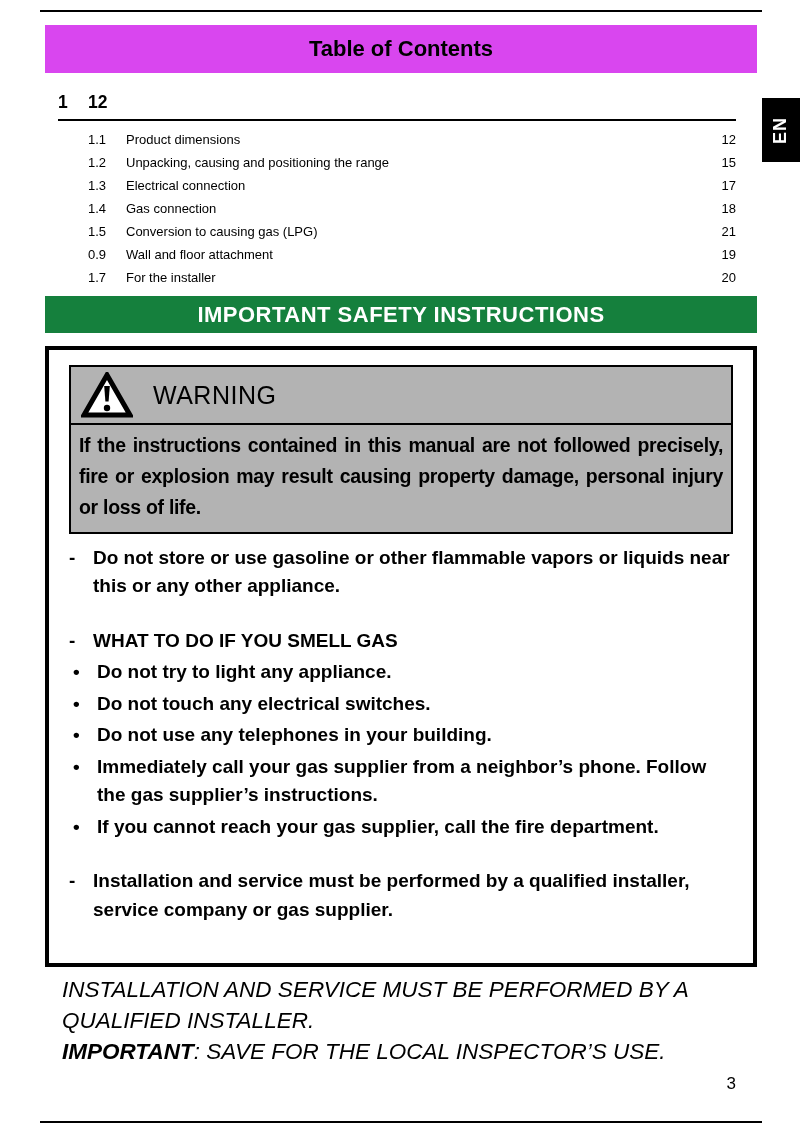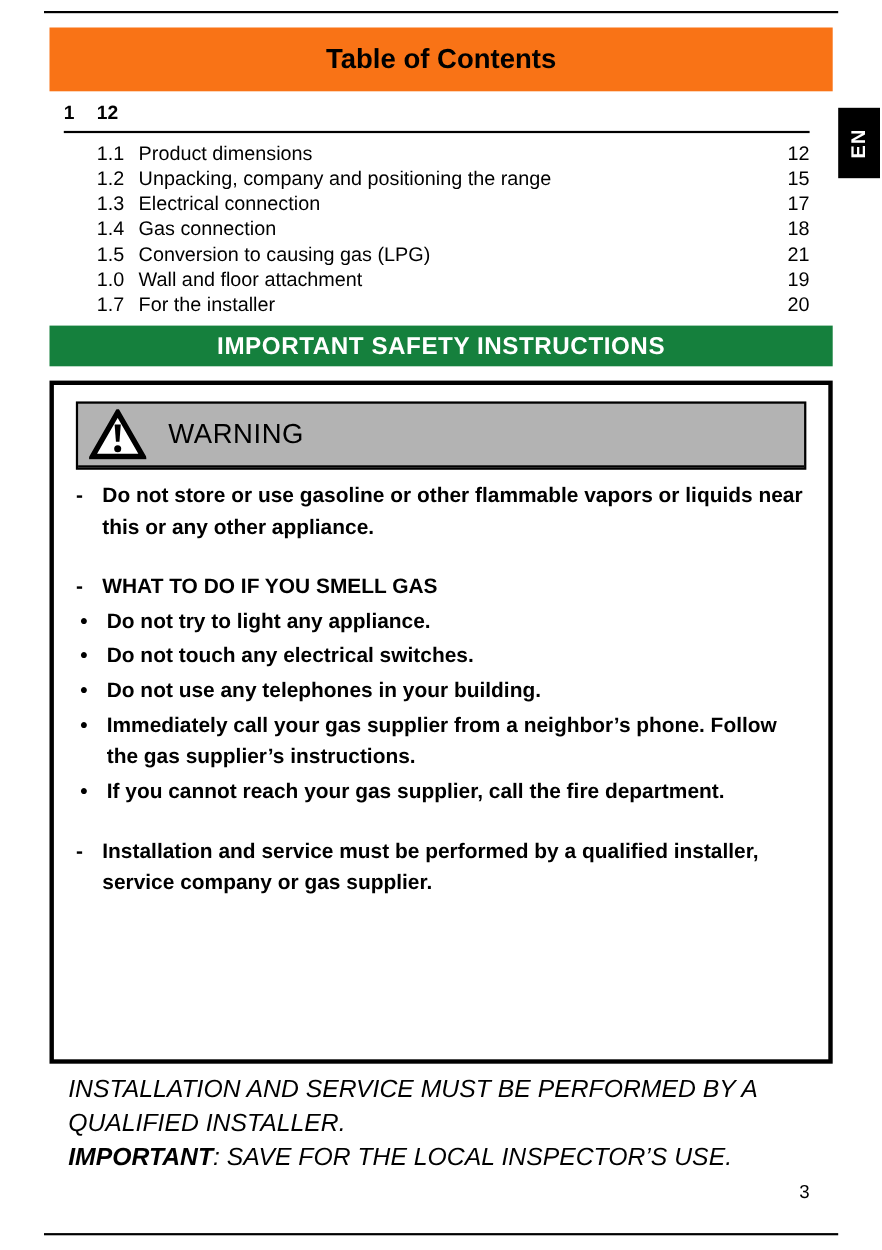--- a/index.html
+++ b/index.html
@@ -9,41 +9,41 @@
     background: #ffffff;
     color: #000;
     font-family: "Liberation Sans", sans-serif;
     overflow: hidden;
   }
   .rule { position: absolute; left: 40px; width: 722px; height: 2px; background: #000; }
   .top-rule { top: 10px; }
   .bottom-rule { top: 1121px; }
 
   .toc-title-bar {
-    position: absolute; left: 45px; top: 25px; width: 712px; height: 58px;
-    background: #f97316; display: flex; align-items: center; justify-content: center;
-    font-size: 25px; font-weight: bold;
+    position: absolute; left: 45px; top: 25px; width: 712px; height: 48px;
+    background: #d946ef; display: flex; align-items: center; justify-content: center;
+    font-size: 22px; font-weight: bold;
   }
 
   .en-tab {
     position: absolute; right: 2px; top: 98px; width: 38px; height: 64px;
     background: #000; display: flex; align-items: center; justify-content: center;
   }
   .en-tab-text { color: #fff; font-weight: bold; font-size: 18px; transform: rotate(-90deg); letter-spacing: 1px; }
 
   .toc { position: absolute; left: 58px; top: 92px; width: 678px; }
   .toc-chapter {
     display: flex; align-items: baseline; font-weight: bold; font-size: 17.5px;
     padding-bottom: 6px; border-bottom: 2px solid #000;
   }
   .toc-chapter .toc-num { width: 30px; flex: none; }
   .toc-label { flex: 1; }
   .toc-page { flex: none; text-align: right; }
   .toc-items { padding: 7px 0 9px 30px; border-bottom: 2px solid #000; }
-  .toc-item { display: flex; align-items: baseline; font-size: 18px; line-height: 23px; }
+  .toc-item { display: flex; align-items: baseline; font-size: 13px; line-height: 23px; }
   .toc-item .toc-num { width: 38px; flex: none; }
 
   .safety-banner {
     position: absolute; left: 45px; top: 296px; width: 712px; height: 37px;
     background: #15803d; color: #fff; display: flex; align-items: center; justify-content: center;
     font-size: 22px; font-weight: bold; letter-spacing: 0.5px;
   }
 
   .safety-box {
     position: absolute; left: 45px; top: 346px; width: 712px; height: 621px;
@@ -92,40 +92,40 @@
     <span class="toc-page">12</span>
   </div>
   <div class="toc-items">
     <div class="toc-item">
       <span class="toc-num">1.1</span>
       <span class="toc-label">Product dimensions</span>
       <span class="toc-page">12</span>
     </div>
     <div class="toc-item">
       <span class="toc-num">1.2</span>
-      <span class="toc-label">Unpacking, company and positioning the range</span>
+      <span class="toc-label">Unpacking, causing and positioning the range</span>
       <span class="toc-page">15</span>
     </div>
     <div class="toc-item">
       <span class="toc-num">1.3</span>
       <span class="toc-label">Electrical connection</span>
       <span class="toc-page">17</span>
     </div>
     <div class="toc-item">
       <span class="toc-num">1.4</span>
       <span class="toc-label">Gas connection</span>
       <span class="toc-page">18</span>
     </div>
     <div class="toc-item">
       <span class="toc-num">1.5</span>
       <span class="toc-label">Conversion to causing gas (LPG)</span>
       <span class="toc-page">21</span>
     </div>
     <div class="toc-item">
-      <span class="toc-num">1.0</span>
+      <span class="toc-num">0.9</span>
       <span class="toc-label">Wall and floor attachment</span>
       <span class="toc-page">19</span>
     </div>
     <div class="toc-item">
       <span class="toc-num">1.7</span>
       <span class="toc-label">For the installer</span>
       <span class="toc-page">20</span>
     </div>
   </div>
 </div>
@@ -139,20 +139,21 @@
     <div class="warning-header">
       <span class="warning-icon">
         <svg width="52" height="46" viewBox="0 0 52 46" aria-hidden="true">
           <polygon points="26,3 49,43 3,43" fill="#ffffff" stroke="#000000" stroke-width="5" stroke-linejoin="miter"></polygon>
           <polygon points="23.2,14 28.8,14 27.6,29.5 24.4,29.5" fill="#000000"></polygon>
           <circle cx="26" cy="36" r="3.2" fill="#000000"></circle>
         </svg>
       </span>
       <span class="warning-title">WARNING</span>
     </div>
+    <div class="warning-text">If the instructions contained in this manual are not followed precisely, fire or explosion may result causing property damage, personal injury or loss of life.</div>
   </div>
 
   <div class="safety-list">
     <div class="safety-item">
       <span class="marker">-</span>
       <span class="text">Do not store or use gasoline or other flammable vapors or liquids near this or any other appliance.</span>
     </div>
     <div class="safety-item gap-before">
       <span class="marker">-</span>
       <span class="text">WHAT TO DO IF YOU SMELL GAS</span>

